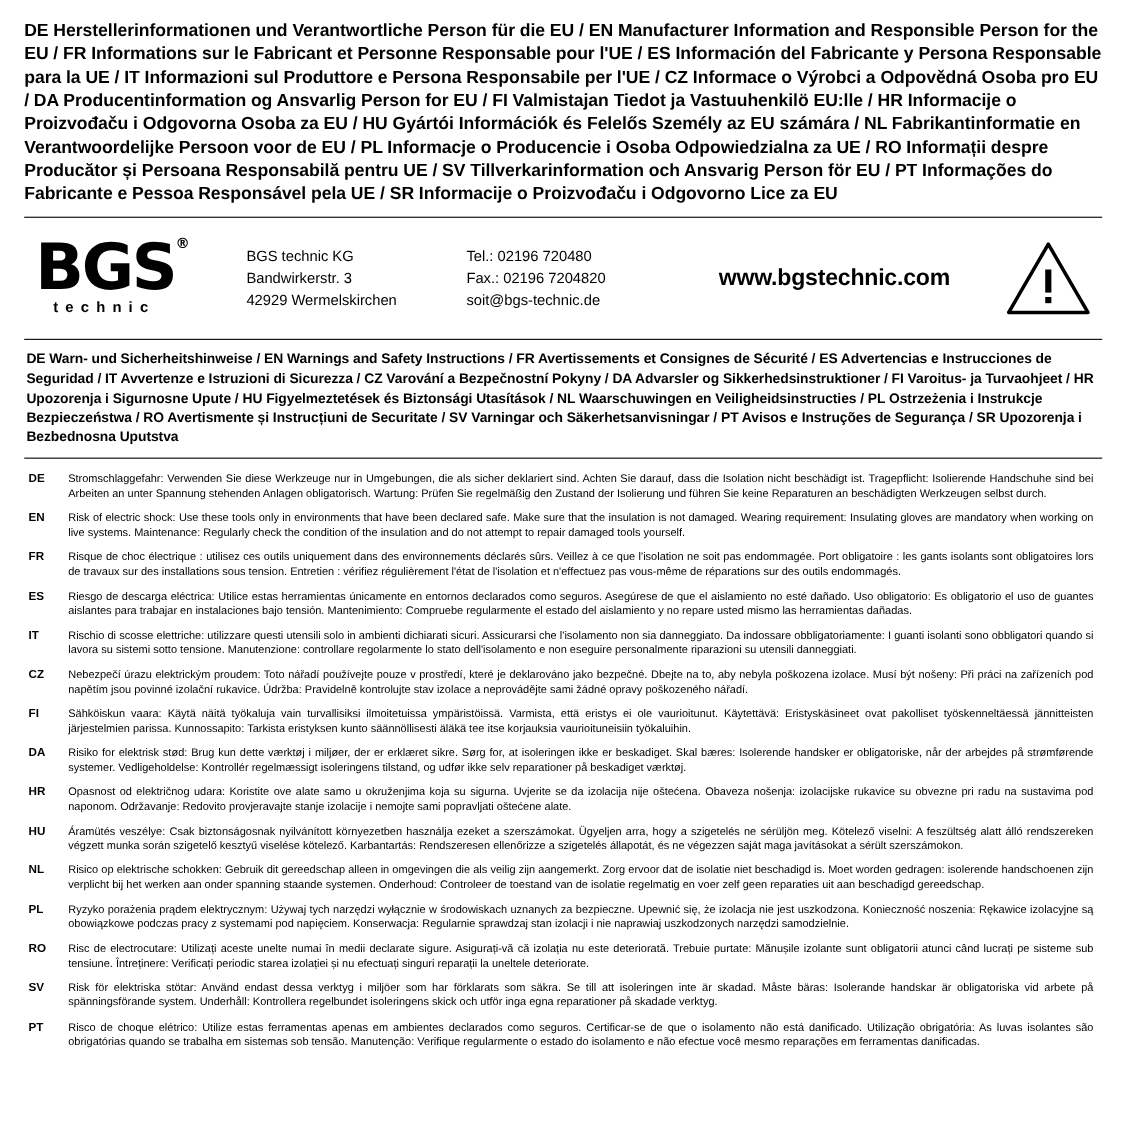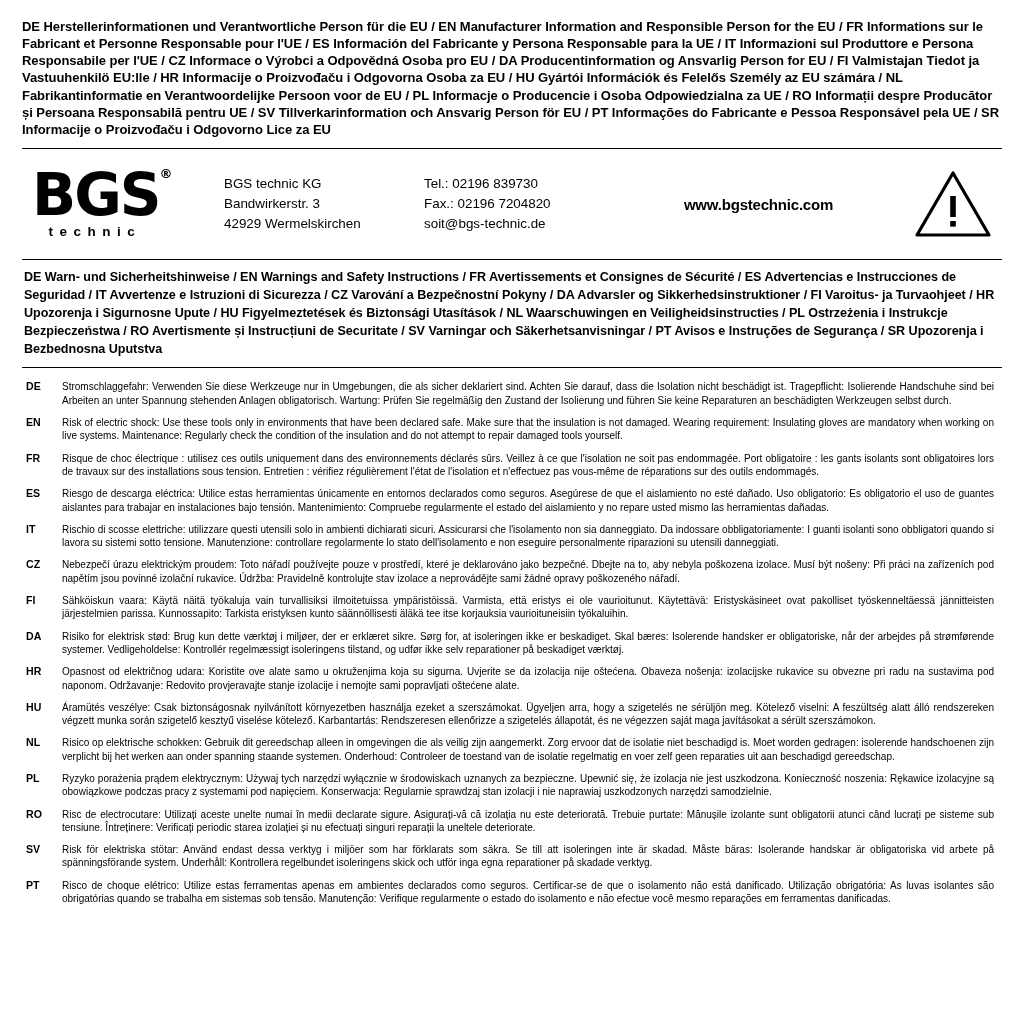--- a/index.html
+++ b/index.html
@@ -17,21 +17,21 @@
   .page {
     position: relative;
     width: 1024px;
     height: 1024px;
     box-sizing: border-box;
     padding: 18px 22px 0 22px;
   }
 
   
   .top-langs {
-    font-size: 13px;
+    font-size: 16px;
     font-weight: bold;
     line-height: 1.32;
     text-align: left;
     letter-spacing: -0.05px;
     margin-bottom: 10px;
   }
 
   hr.rule {
     border: none;
     border-top: 1px solid #000;
@@ -85,21 +85,21 @@
     line-height: 1.5;
   }
   .contact-cell {
     flex: 0 0 215px;
     font-size: 13.4px;
     line-height: 1.5;
   }
   .web-cell {
     flex: 1 1 auto;
     text-align: center;
-    font-size: 15px;
+    font-size: 21px;
     font-weight: bold;
     letter-spacing: -0.2px;
     padding-right: 18px;
   }
   .warn-cell {
     flex: 0 0 96px;
     display: flex;
     justify-content: flex-end;
     align-items: center;
     padding-right: 6px;
@@ -162,21 +162,21 @@
       </div>
     </div>
 
     <div class="addr-cell">
       <div>BGS technic KG</div>
       <div>Bandwirkerstr. 3</div>
       <div>42929 Wermelskirchen</div>
     </div>
 
     <div class="contact-cell">
-      <div>Tel.: 02196 839730</div>
+      <div>Tel.: 02196 720480</div>
       <div>Fax.: 02196 7204820</div>
       <div>soit@bgs-technic.de</div>
     </div>
 
     <div class="web-cell">www.bgstechnic.com</div>
 
     <div class="warn-cell">
       <svg class="tri" viewBox="0 0 78 68" xmlns="http://www.w3.org/2000/svg" aria-hidden="true">
         <polygon points="39,3 75,65 3,65" fill="none" stroke="#000" stroke-width="3.2" stroke-linejoin="round"></polygon>
         <rect x="36.2" y="26" width="5.6" height="21" fill="#000"></rect>

